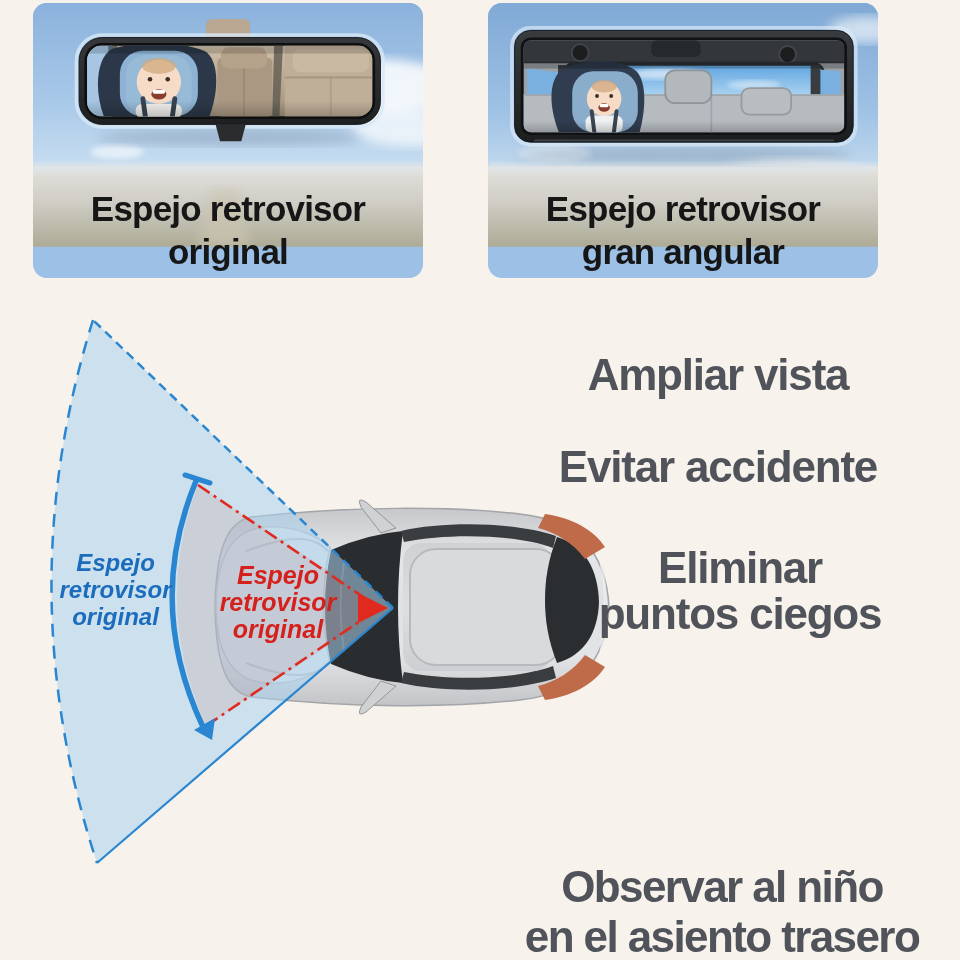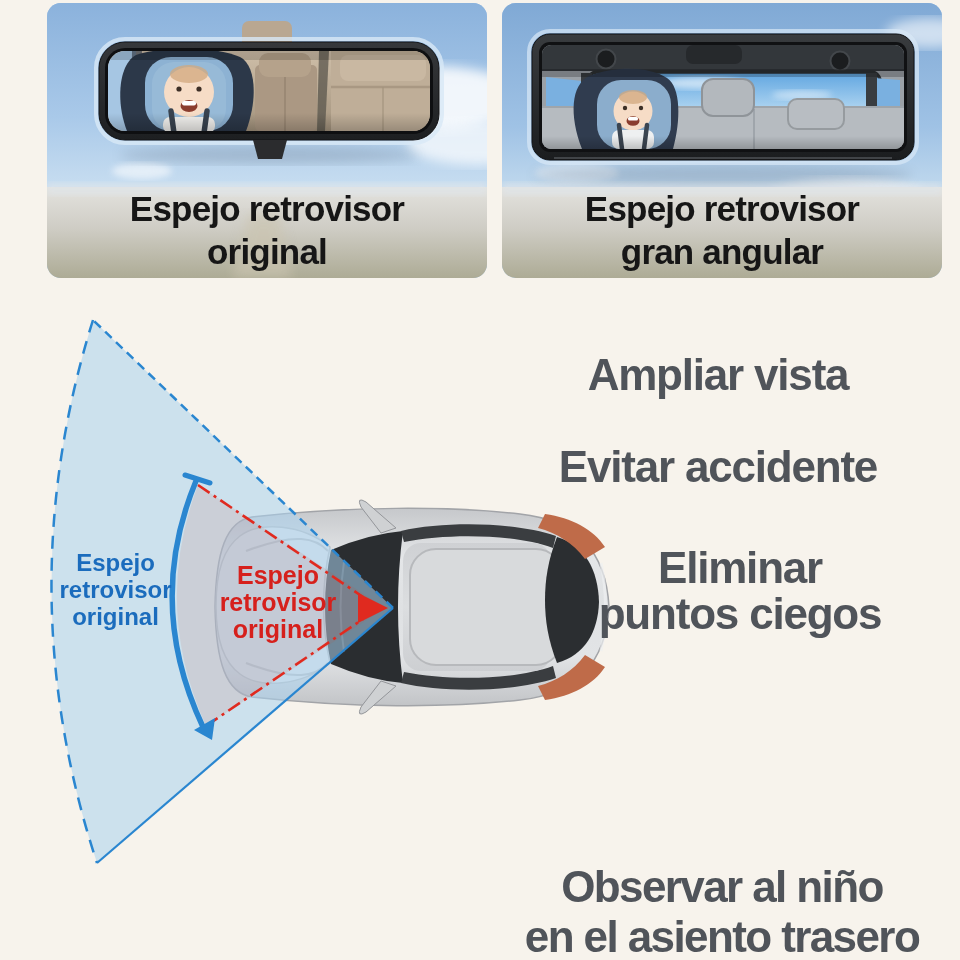--- a/index.html
+++ b/index.html
@@ -3,31 +3,31 @@
 <meta charset="utf-8">
 <style>
   :root{
     --accent-blue:#2a86d0; --accent-red:#e02a1f;
     --label-blue:#1b6cbd; --label-red:#d6201c;
     --benefit-text:#50545a; --caption-text:#161616; --background:#f7f3ec;
   }
   html,body{margin:0;padding:0;}
   body{font-family:"Liberation Sans",sans-serif;background:#e9e9e9;}
   .canvas{position:relative;width:960px;height:960px;background:var(--background,#f7f3ec);overflow:hidden;}
-  .photo-panel{position:absolute;top:3px;width:440px;height:275px;border-radius:14px;overflow:hidden;background:#9cc0e6;margin-left:14px;}
+  .photo-panel{position:absolute;top:3px;width:390px;height:275px;border-radius:14px;overflow:hidden;background:#9cc0e6;}
   .photo-panel.left{left:33px;}
   .photo-panel.right{left:488px;}
   .photo-panel svg{position:absolute;inset:0;display:block;}
   .panel-caption{
     position:absolute;left:0;right:0;top:184px;text-align:center;
     font-size:35px;line-height:43px;font-weight:700;color:var(--caption-text,#161616);
     letter-spacing:-0.8px;white-space:pre-line;
   }
   .diagram-svg{position:absolute;inset:0;width:960px;height:960px;}
-  .cone-label{position:absolute;font-weight:700;text-align:center;white-space:pre-line;}
+  .cone-label{position:absolute;font-style:italic;font-weight:700;text-align:center;white-space:pre-line;}
   .cone-label.blue{left:48px;top:549px;width:135px;font-size:24px;line-height:27px;color:var(--label-blue,#1b6cbd);}
   .cone-label.red{left:212px;top:562px;width:132px;font-size:25px;line-height:27px;color:var(--label-red,#d6201c);}
   .benefit{
     position:absolute;font-weight:700;color:var(--benefit-text,#50545a);
     font-size:44px;line-height:47px;letter-spacing:-1.2px;white-space:pre-line;text-align:center;
   }
   .benefit.b1{left:468px;top:351px;width:500px;}
   .benefit.b2{left:468px;top:443px;width:500px;}
   .benefit.b3{left:490px;top:545px;width:500px;line-height:46px;}
   .benefit.b4{left:570px;top:682px;width:330px;text-align:left;}

